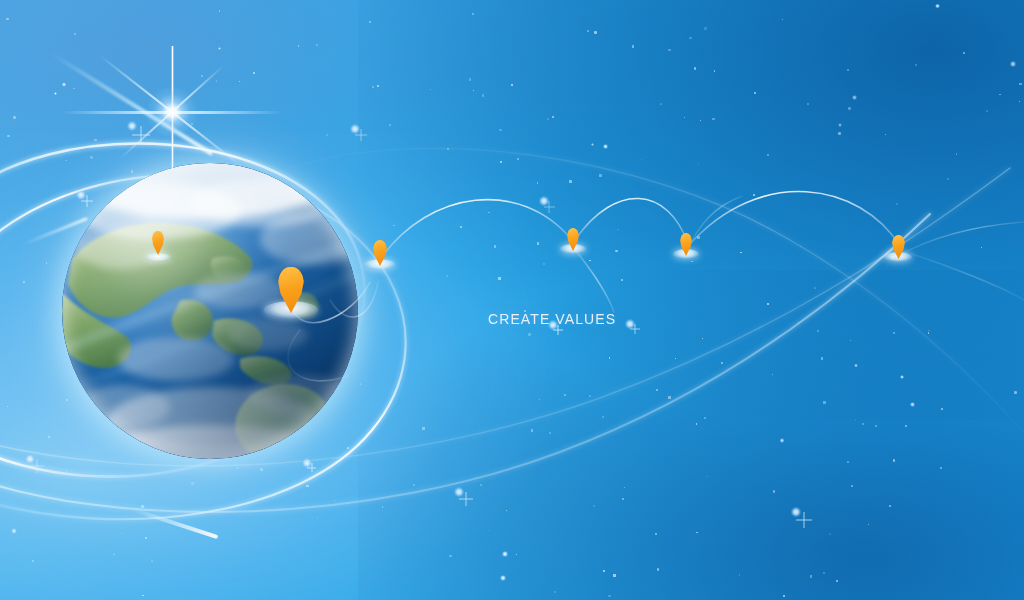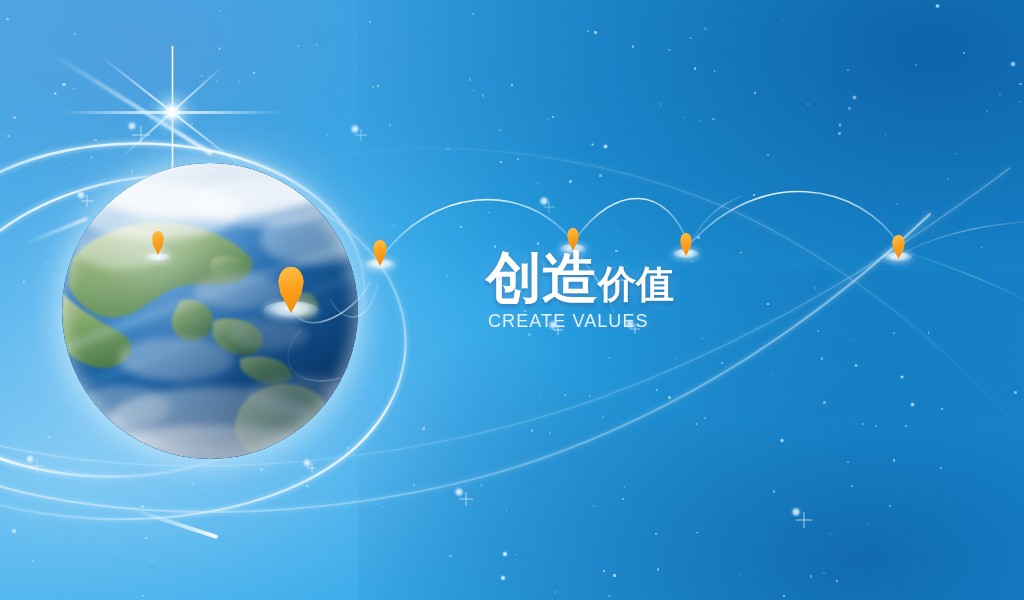--- a/index.html
+++ b/index.html
@@ -130,21 +130,21 @@
     letter-spacing: 0px;
   }
   .phrase { display: flex; align-items: baseline; }
   .gap-mid { width: 26px; }
 
   .sublines {
     position: absolute; left: 488px; top: 311px;
     display: flex; white-space: nowrap;
   }
   .sub {
-    font-size: 18px; letter-spacing: 1.1px;
+    font-size: 14px; letter-spacing: 1.1px;
     color: #e7f1fb;
     text-shadow: 0 0 8px rgba(110,180,245,0.5);
     text-align: center;
   }
   .sub-gap { width: 78px; }
 
   
   .stars { position: absolute; inset: 0; pointer-events: none; }
   .star {
     position: absolute; border-radius: 50%;
@@ -361,24 +361,20 @@
     <div class="base" style="left:-13px; top:-3px; width:26px; height:10px;"></div>
     <div class="drop" style="left:-6px; top:-19px; width:12px; height:23px;"></div>
   </div>
 
   <div class="pin" style="left:898px; top:255px;">
     <div class="base" style="left:-14px; top:-3px; width:28px; height:10px;"></div>
     <div class="drop" style="left:-6px; top:-20px; width:13px; height:24px;"></div>
   </div>
 
   <div class="headline">
-    <div class="phrase">
-      <span class="cn-big">创造</span>
-      <span class="cn-small">价值</span>
-    </div>
     <div class="gap-mid"></div>
     <div class="phrase">
     </div>
   </div>
 
   <div class="sublines">
     <span class="sub">CREATE VALUES</span>
     <span class="sub-gap"></span>
   </div>
 

